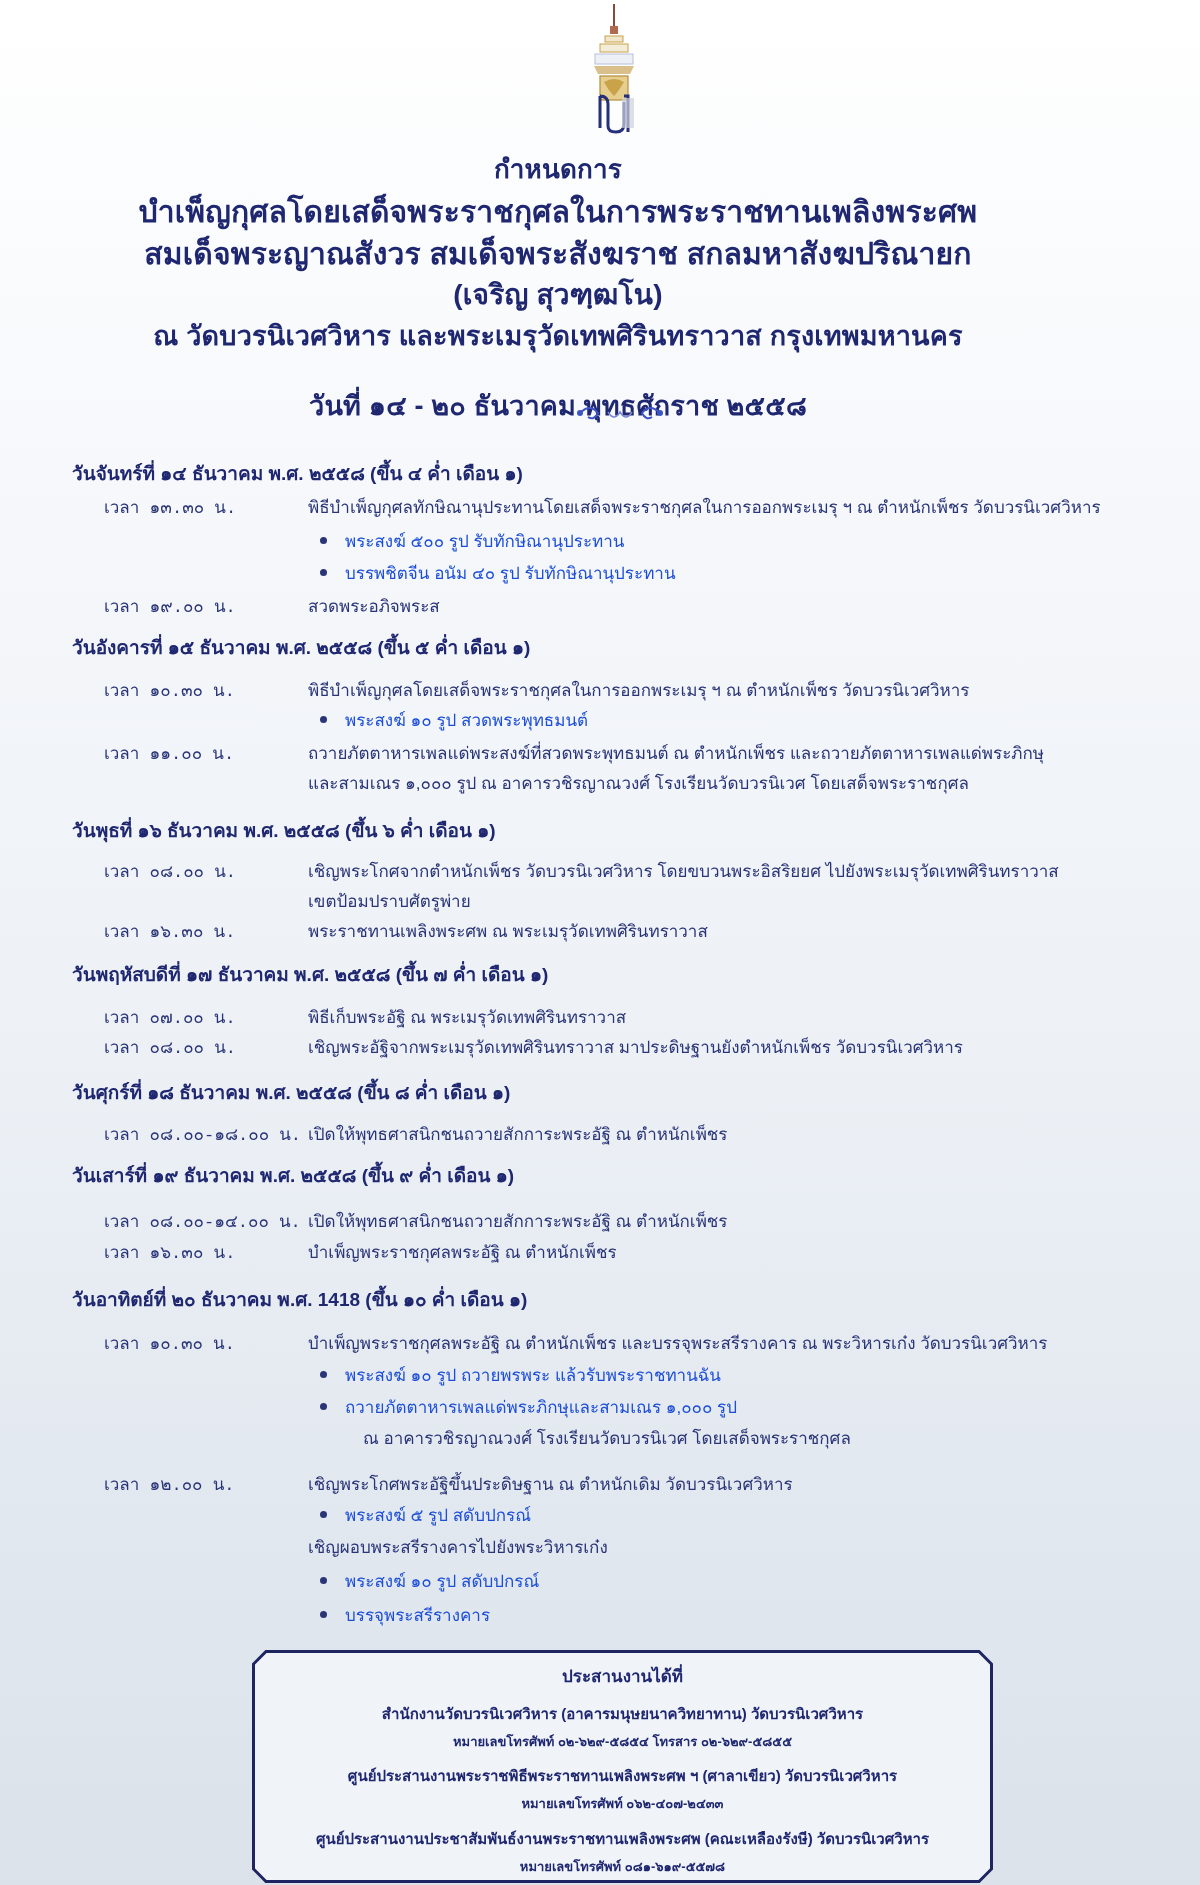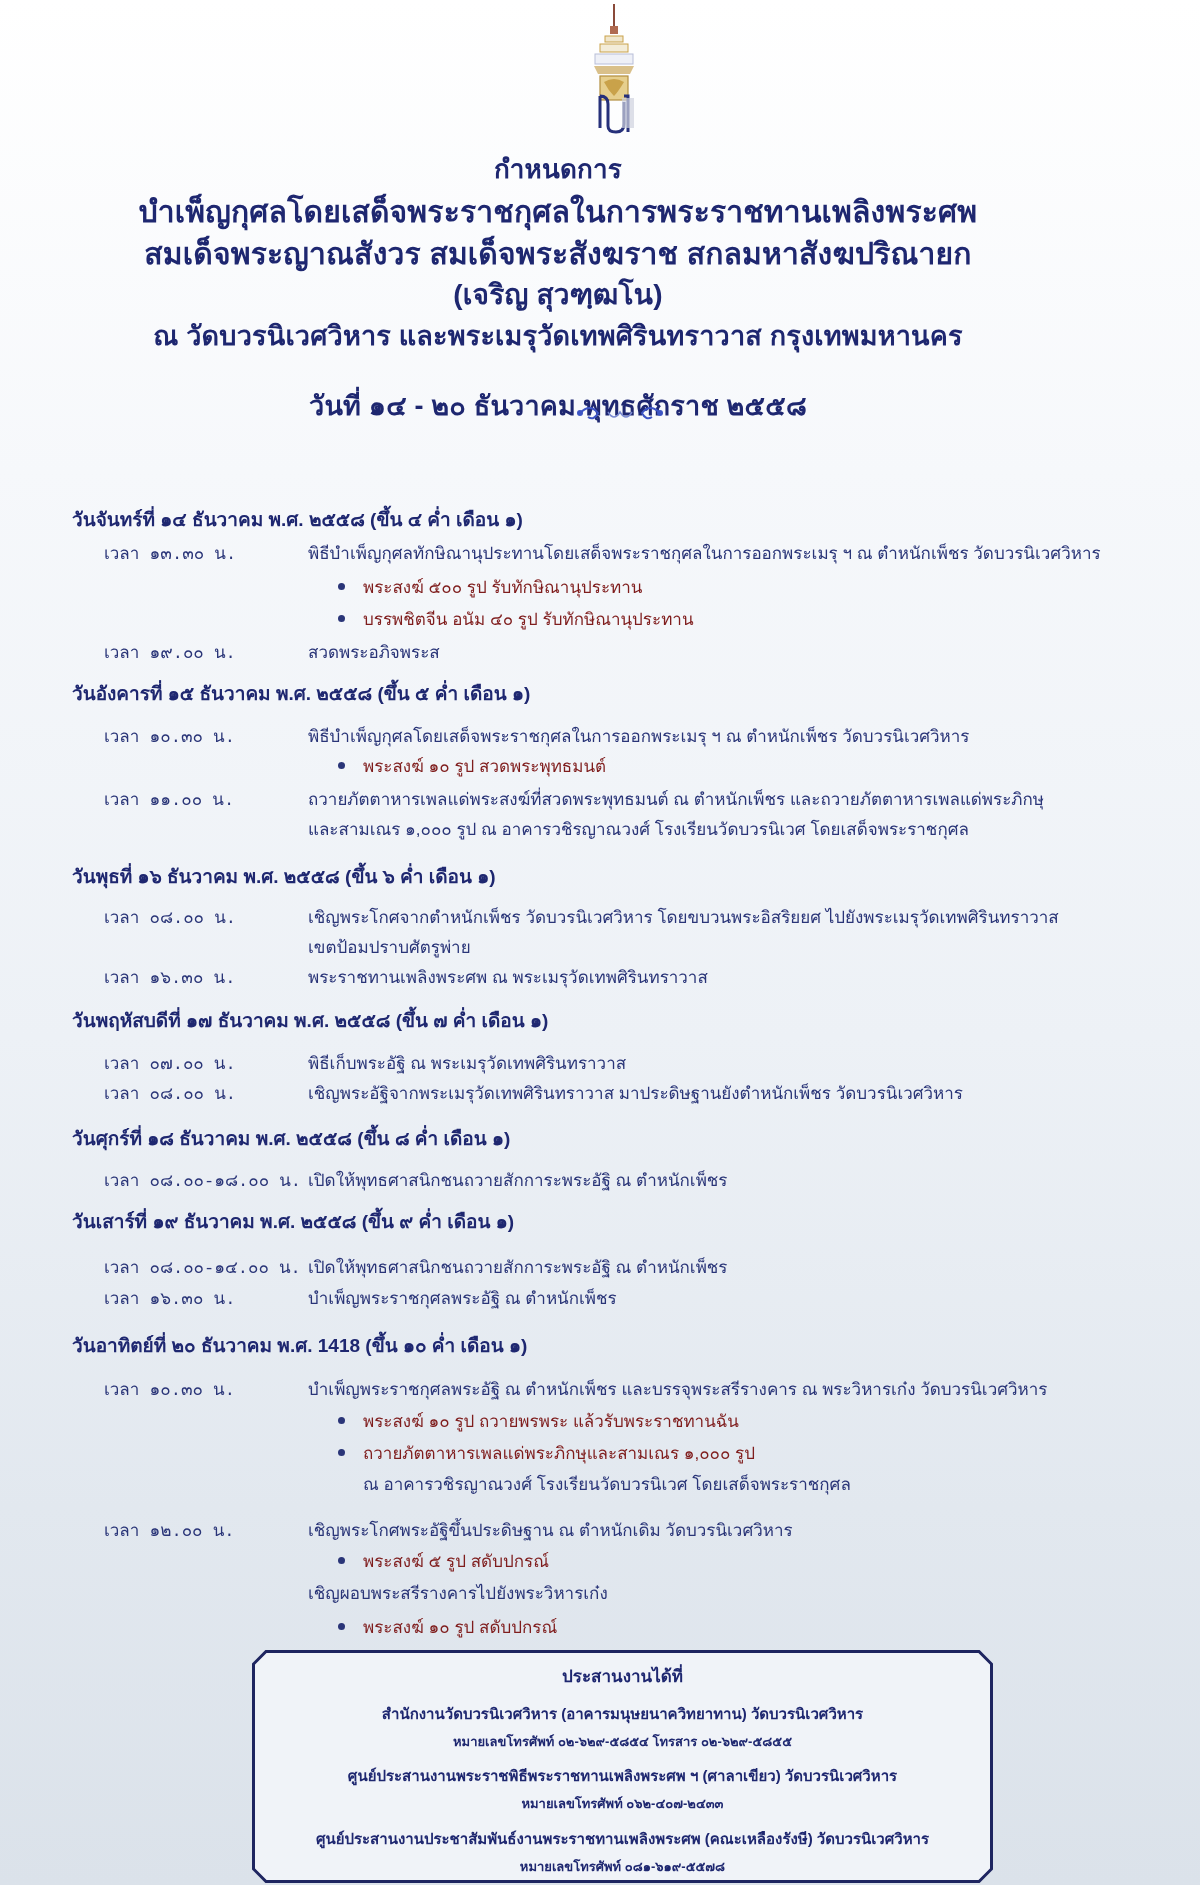--- a/index.html
+++ b/index.html
@@ -2,34 +2,34 @@
 <html><head>
 <meta charset="utf-8">
 <style>
   html, body { margin:0; padding:0; }
   body {
     width:1200px; height:1885px; position:relative; overflow:hidden;
     background: linear-gradient(180deg, #ffffff 0%, #f6f8fb 25%, #edf1f6 55%, #e2e8ef 80%, #dbe2ea 100%);
     font-family: "Liberation Sans", "DejaVu Sans", sans-serif;
     color:#1f2a6b;
   }
-  .abs { position:absolute; white-space:nowrap;margin-top:46px; }
+  .abs { position:absolute; white-space:nowrap; }
   .emblem { position:absolute; left:586px; top:4px; width:56px; height:134px; }
   .title { position:absolute; left:0; width:1116px; text-align:center; font-weight:bold; color:#1e2770; letter-spacing:0.2px; }
   .t1 { top:148px; font-size:26px; }
   .t2 { top:188px; font-size:30px; }
   .t3 { top:230px; font-size:30px; }
   .t4 { top:272px; font-size:28px; }
   .t5 { top:314px; font-size:27px; }
   .t6 { top:356px; font-size:27px;margin-top:28px; }
   .ornament { position:absolute; left:520px; top:402px; width:200px; height:22px; }
   .day { font-weight:bold; font-size:19px; color:#1e2770; left:72px; }
   .time { font-size:17px; color:#2a3578; left:104px;font-family:Liberation Mono, monospace; }
   .desc { font-size:17px; color:#2a3578; left:308px; }
-  .bullet { font-size:17px; color:#7f1d1d; left:338px; }
+  .bullet { font-size:17px; color:#1d4ed8; left:320px; }
   .bullet .dot { display:inline-block; width:7px; height:7px; border-radius:50%; background:#2a3578; margin-right:18px; vertical-align:middle; position:relative; top:-2px; }
   .contact-box {
     position:absolute; left:252px; top:1650px; width:741px; height:233px;
     background:#f0f3f8;
     clip-path: polygon(14px 0, calc(100% - 14px) 0, 100% 14px, 100% calc(100% - 14px), calc(100% - 14px) 100%, 14px 100%, 0 calc(100% - 14px), 0 14px);
   }
   .contact-border { position:absolute; left:252px; top:1650px; width:741px; height:233px; }
   .cline { position:absolute; left:252px; width:741px; text-align:center; color:#1e2770; font-weight:bold; white-space:nowrap; }
   .c-title { top:1662px; font-size:17px; }
   .c-name { font-size:15px; }

